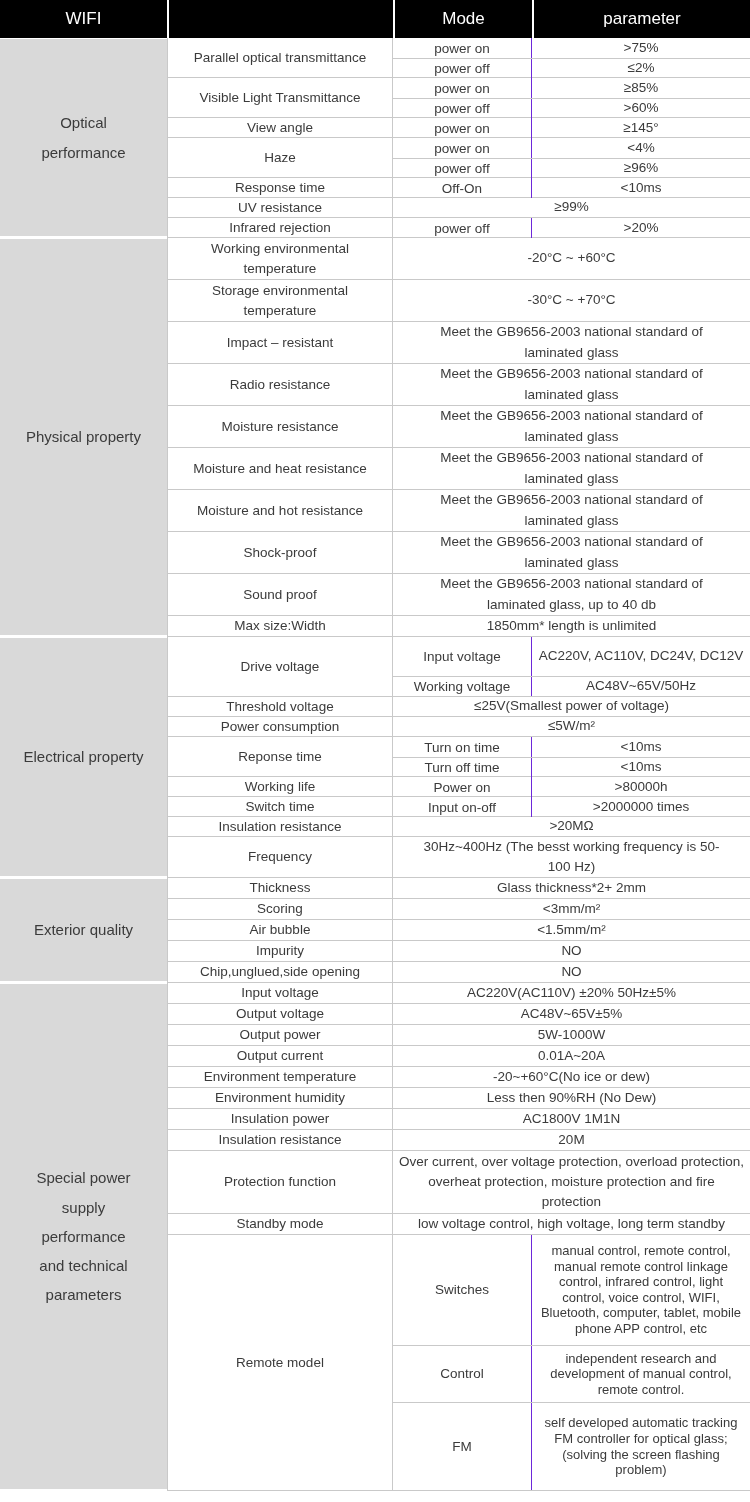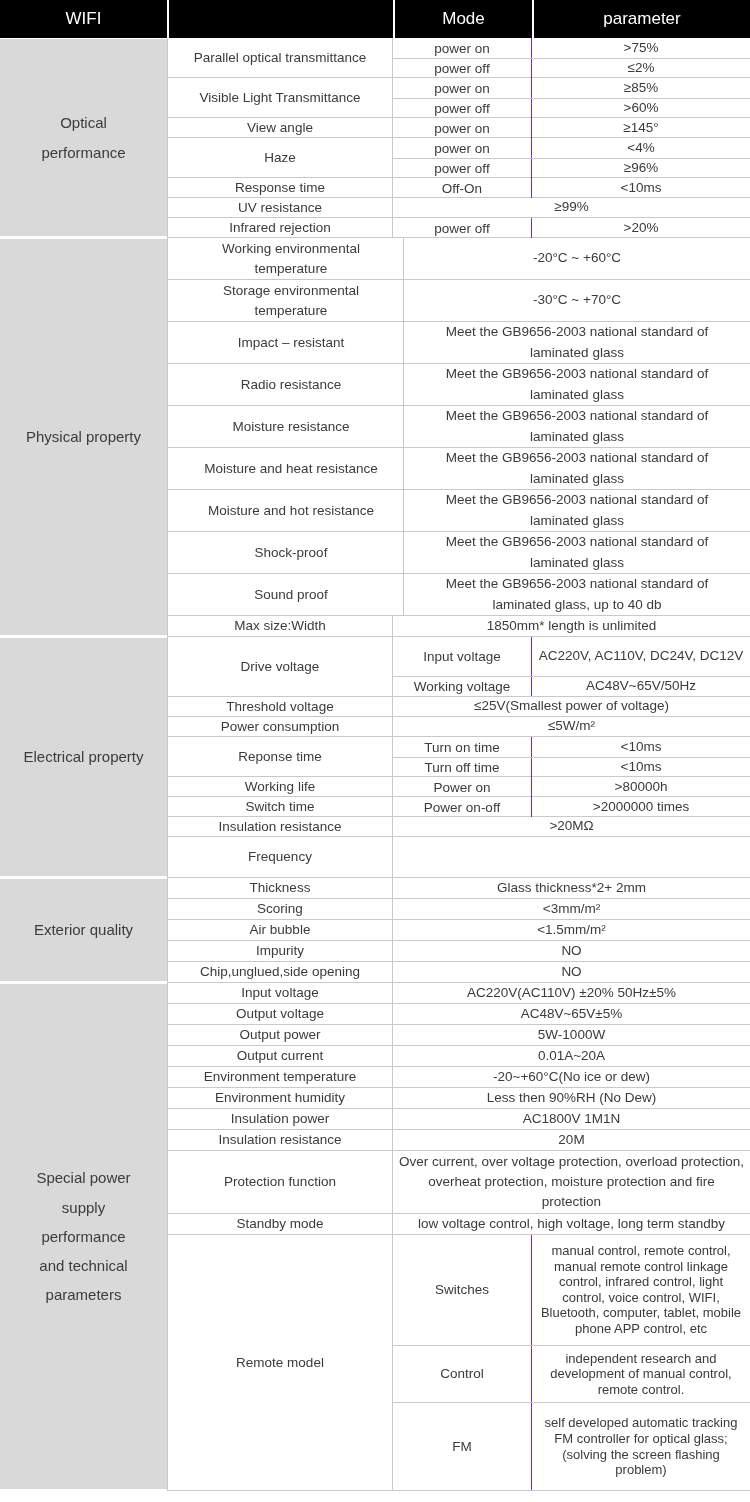--- a/index.html
+++ b/index.html
@@ -53,21 +53,21 @@
   }
   .merged {
     flex:1; display:flex; align-items:center; justify-content:center;
     text-align:center; padding:0 4px; line-height:1.5;
   }
   .merged.tight { padding:0 28px; }
   .lh-s { line-height:1.2; font-size:13px; }
 
   
   .h20 { height:20px; } .h21 { height:21px; }
-  .h40 { height:40px; } .h41 { height:41px; } .h42 { height:42px;padding-left:11px; }
+  .h40 { height:40px; } .h41 { height:41px; } .h42 { height:42px; }
   .h58 { height:58px; } .h60 { height:60px; } .h63 { height:63px; }
   .h88 { height:88px; } .h110 { height:110px; } .h256 { height:256px; }
   .sh20 { height:20px; } .sh40 { height:40px; }
 </style>
 </head>
 <body>
 
 <div class="tbl">
 
   <div class="hdr">
@@ -254,31 +254,32 @@
           <div class="srow sh20">
               <div class="mcell">Power on</div>
               <div class="pcell">&gt;80000h</div>
             </div>
         </div>
       </div>
       <div class="grp h20">
         <div class="gname">Switch time</div>
         <div class="gsub">
           <div class="srow sh20">
-              <div class="mcell">Power on-off</div>
+              <div class="mcell">Input on-off</div>
               <div class="pcell">&gt;2000000 times</div>
             </div>
         </div>
       </div>
       <div class="grp h20">
           <div class="gname">Insulation resistance</div>
           <div class="merged">&gt;20MΩ</div>
         </div>
       <div class="grp h41">
           <div class="gname">Frequency</div>
+          <div class="merged tight">30Hz~400Hz (The besst working frequency is 50-100 Hz)</div>
         </div>
     </div>
   </div>
 
   <div class="section">
     <div class="item-wrap">
       <div class="item-bg w-wide">
           <span>Exterior quality</span>
         </div>
     </div>

